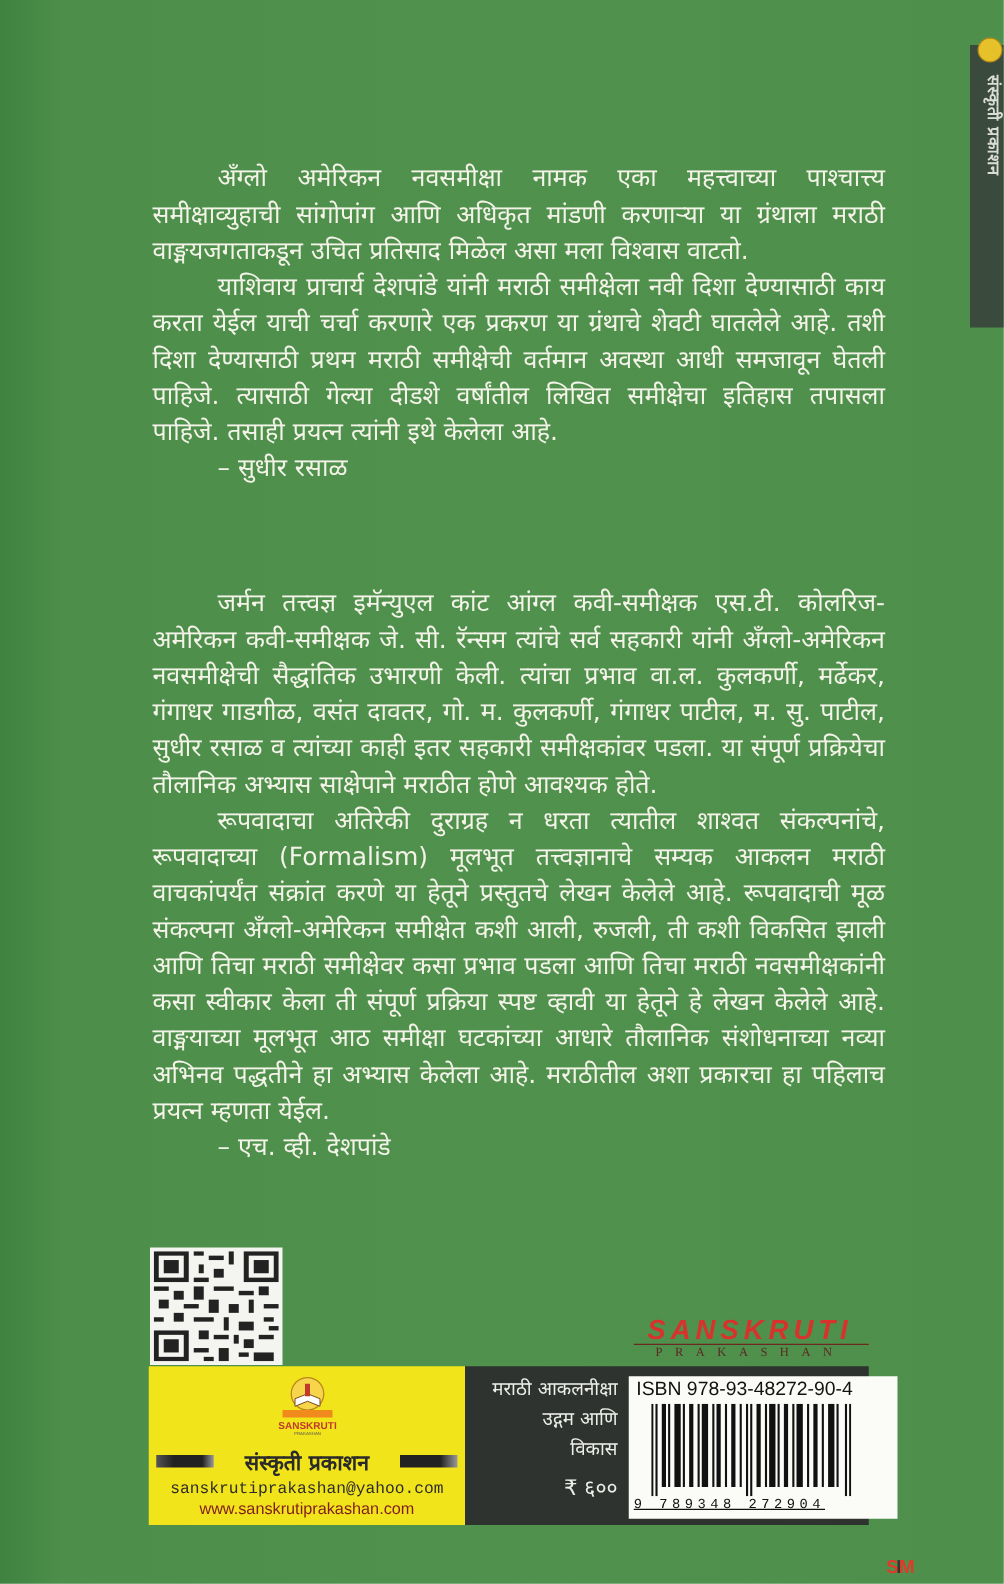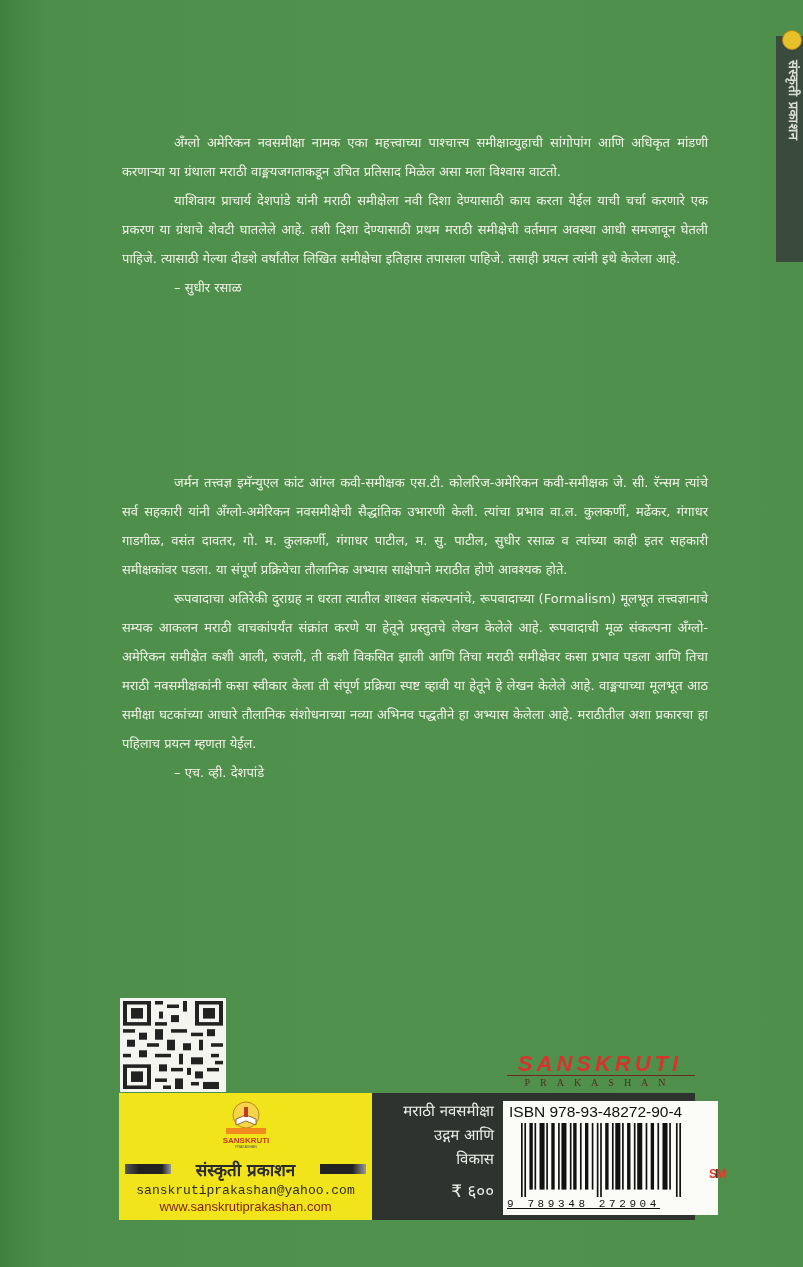--- a/index.html
+++ b/index.html
@@ -17,21 +17,21 @@
     position:absolute; left:782px; top:30px; width:18px; height:18px; border-radius:50%;
     background:#e7c12a; border:1px solid #b58a18;
   }
   .spine-text {
     position:absolute; left:780px; top:60px; width:22px; height:200px;
     writing-mode: vertical-rl; font-size:13px; font-weight:bold; color:#d9ddd4;
     letter-spacing:0.5px;
   }
   .text-block {
     position:absolute; left:122px; width:586px;
-    font-size:13px; line-height:29px; text-align:justify; color:#f3f3e8;
+    font-size:20px; line-height:29px; text-align:justify; color:#f3f3e8;
   }
   .text-block p { margin:0; text-indent:52px; }
   .sig { text-align:left; margin:0; }
   .qr {
     position:absolute; left:120px; top:998px; width:106px; height:94px;
     background:#f4f4f0; padding:3px; box-sizing:border-box;
   }
   .qr svg { width:100%; height:100%; }
   .yellow-box {
     position:absolute; left:119px; top:1093px; width:253px; height:127px;
@@ -67,22 +67,22 @@
     position:absolute; left:505px; top:1053px; width:190px;
     color:#d8322c; font-family:"Liberation Sans",sans-serif; font-weight:900; font-style:italic;
     font-size:22px; letter-spacing:4px; text-align:center; line-height:22px;
   }
   .brand-line { position:absolute; left:507px; top:1075px; width:188px; height:1px; background:#6a2a20; }
   .brand-sub {
     position:absolute; left:505px; top:1077px; width:190px; text-align:center;
     color:#5a2a20; font-family:"Liberation Serif",serif; font-size:10px; letter-spacing:10px;
   }
   .sm-logo {
-    position:absolute; left:709px; top:1167px; font-family:"Liberation Sans",sans-serif;
-    font-size:12px; font-weight:900; color:#e23a2a; letter-spacing:-2px;
+    position:absolute; left:709px; top:1245px; font-family:"Liberation Sans",sans-serif;
+    font-size:15px; font-weight:900; color:#e23a2a; letter-spacing:-2px;
   }
   .sm-logo span { color:#2d3a2e; }
 </style>
 </head>
 <body>
 
 <div class="spine"></div>
 <div class="spine-logo"></div>
 <div class="spine-text">संस्कृती प्रकाशन</div>
 
@@ -166,21 +166,21 @@
     <div class="bar"></div>
     <div class="pub-name">संस्कृती प्रकाशन</div>
     <div class="bar" style="background:linear-gradient(90deg,#222 0%,#222 70%,#999 100%);"></div>
   </div>
   <div class="pub-email">sanskrutiprakashan@yahoo.com</div>
   <div class="pub-web">www.sanskrutiprakashan.com</div>
 </div>
 
 <div class="dark-box">
   <div class="book-info">
-    <div>मराठी नवसमीक्षा</div>
+    <div>मराठी आकलनीक्षा</div>
     <div>उद्गम आणि</div>
     <div>विकास</div>
     <div class="price">₹ ६००</div>
   </div>
   <div class="isbn-box">
     <div class="isbn-text">ISBN 978-93-48272-90-4</div>
     <svg class="barcode" viewBox="0 0 95 40" preserveAspectRatio="none">
       <g fill="#111">
         <rect x="0" y="0" width="1" height="40"></rect>
           <rect x="2" y="0" width="1" height="40"></rect>

